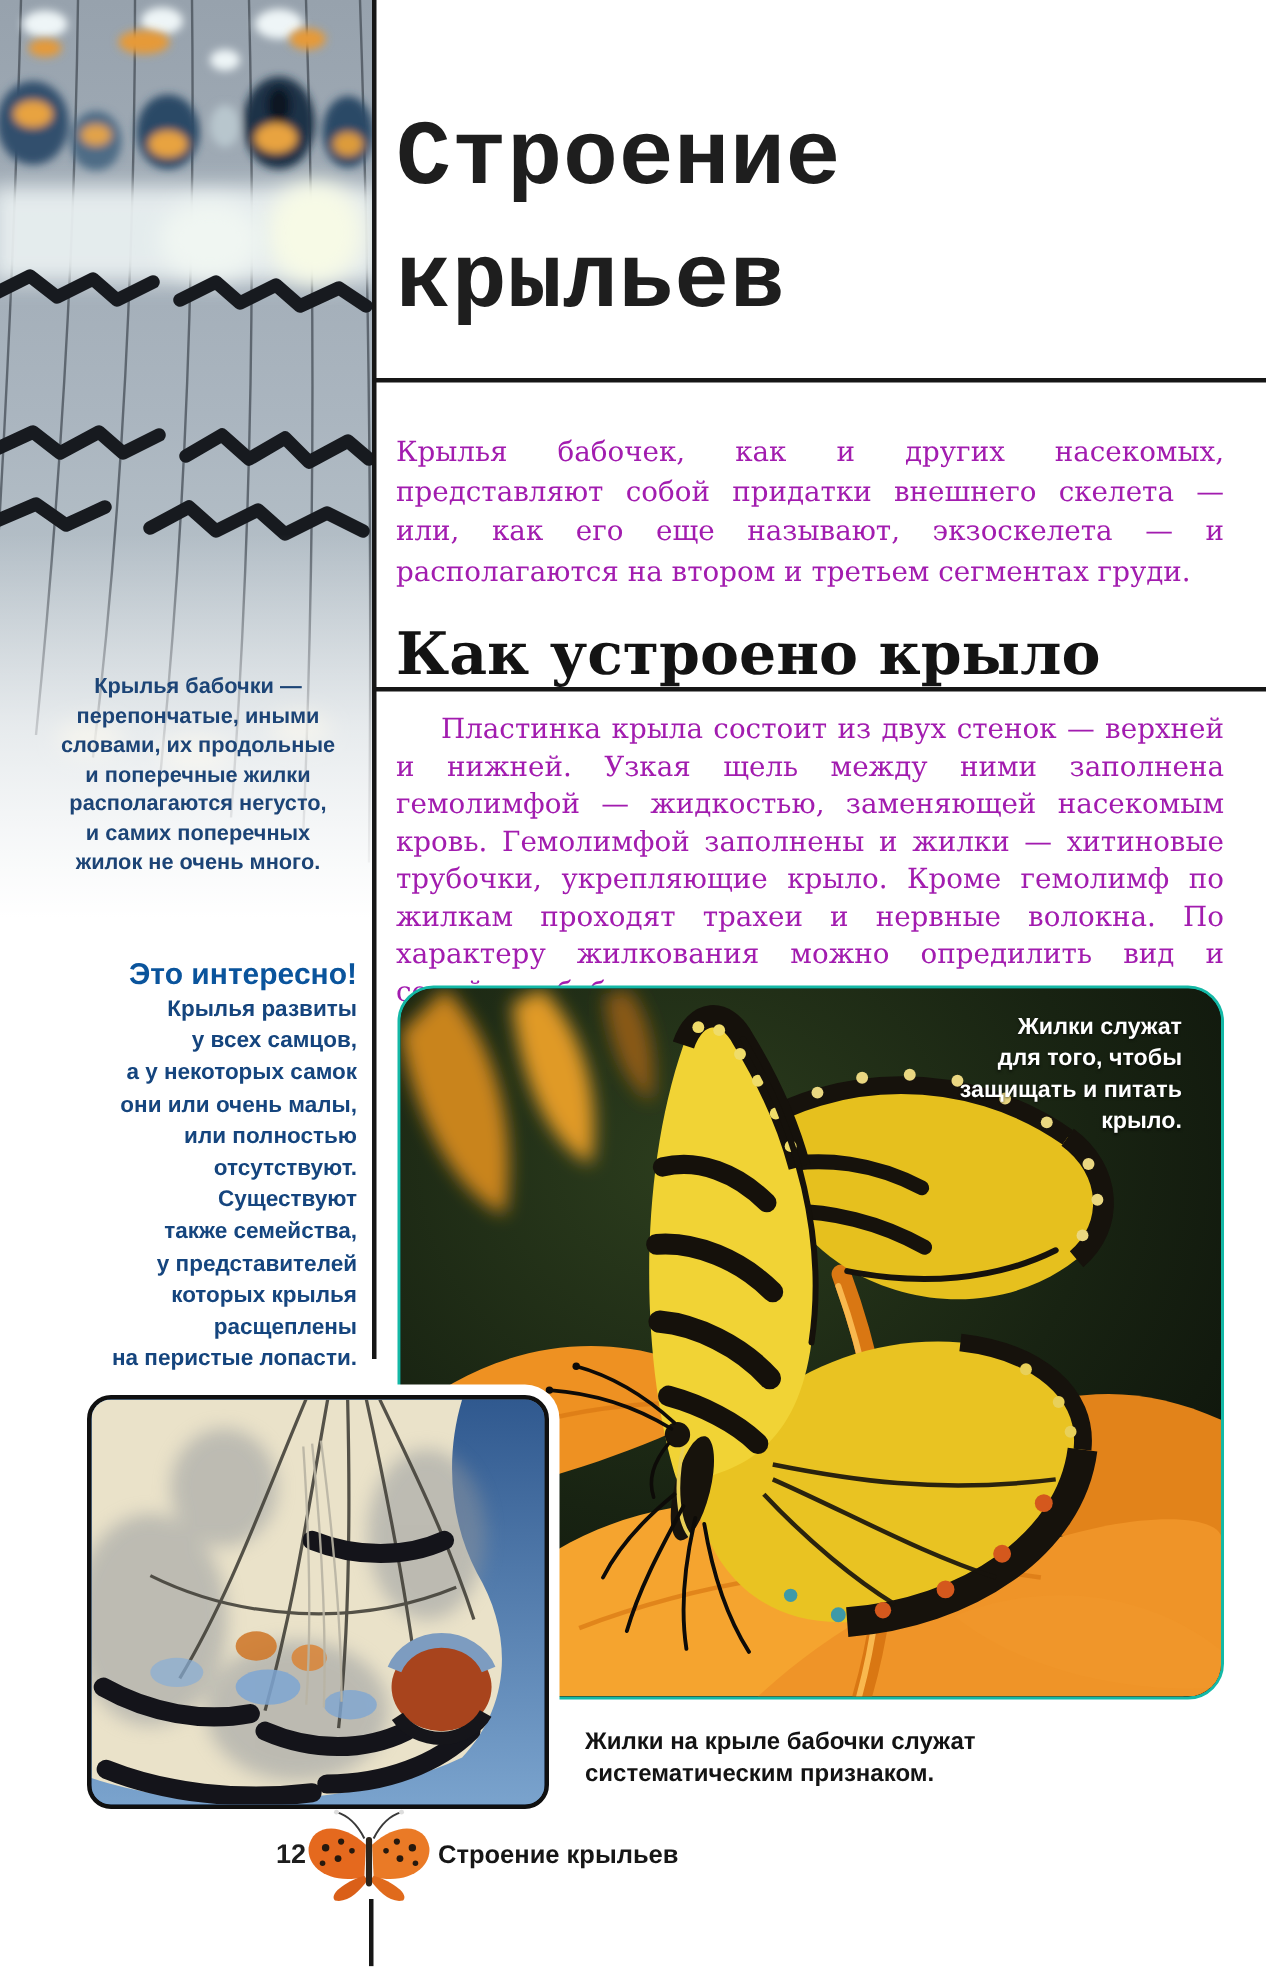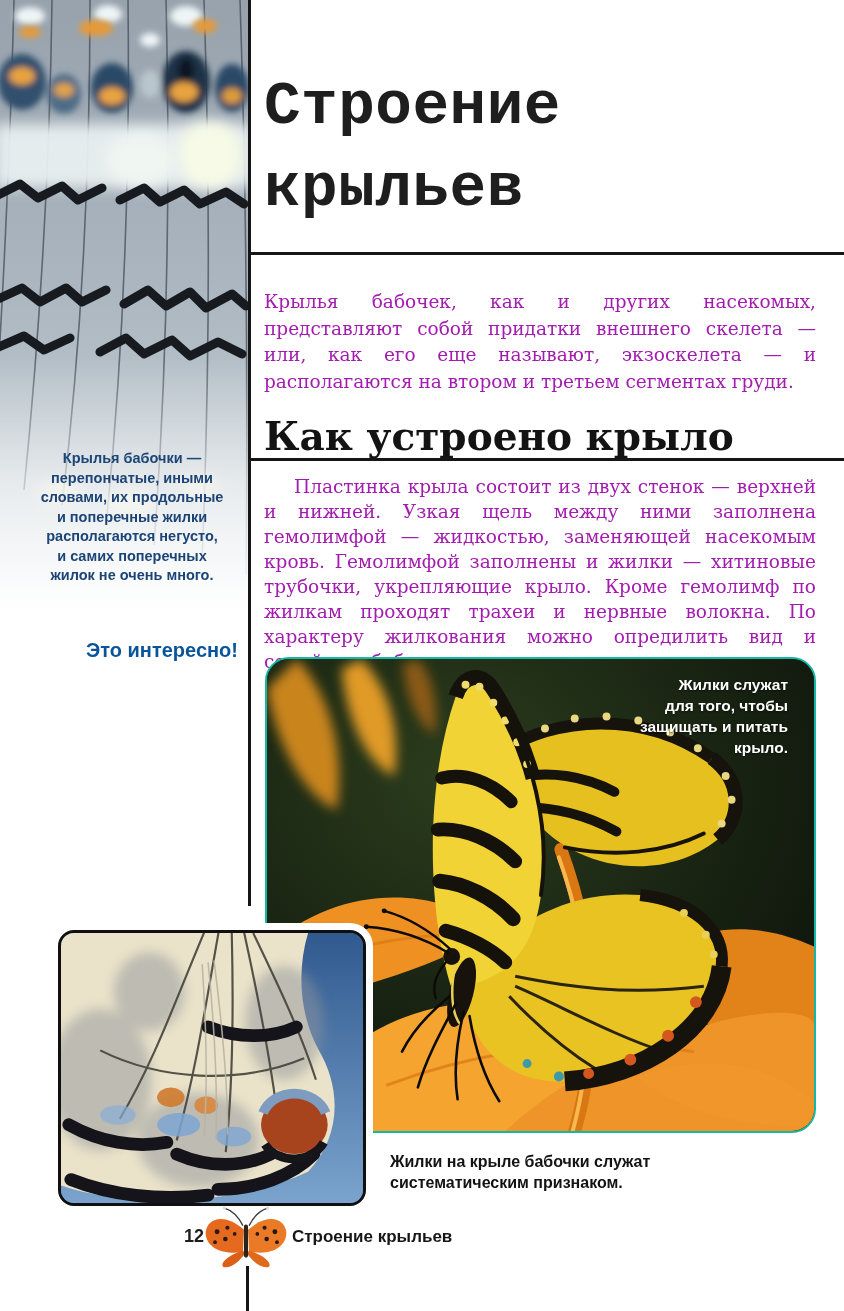--- a/index.html
+++ b/index.html
@@ -183,20 +183,32 @@
   <p class="abs serif-body sec-body">Пластинка крыла состоит из двух стенок — верхней и нижней. Узкая щель между ними заполнена гемолимфой — жидкостью, заменяющей насекомым кровь. Гемолимфой заполнены и жилки — хитиновые трубочки, укрепляющие крыло. Кроме гемолимф по жилкам проходят трахеи и нервные волокна. По характеру жилкования можно опредилить вид и семейство бабочки.</p>
 
   <p class="abs wing-caption pre">Крылья бабочки —
 перепончатые, иными
 словами, их продольные
 и поперечные жилки
 располагаются негусто,
 и самих поперечных
 жилок не очень много.</p>
   <h3 class="abs fact-heading">Это интересно!</h3>
+  <p class="abs fact-text pre">Крылья развиты
+у всех самцов,
+а у некоторых самок
+они или очень малы,
+или полностью
+отсутствуют.
+Существуют
+также семейства,
+у представителей
+которых крылья
+расщеплены
+на перистые лопасти.</p>
 
   <figure class="abs main-photo">
     <svg viewBox="0 0 551 476" preserveAspectRatio="none">
       <defs>
         <filter id="mb" x="-40%" y="-40%" width="180%" height="180%">
             <feGaussianBlur stdDeviation="6"></feGaussianBlur>
           </filter>
         <radialGradient id="mbg" cx="0.35" cy="0.25" r="0.9">
           <stop offset="0" stop-color="#2c3d1d"></stop>
           <stop offset="0.55" stop-color="#182312"></stop>

